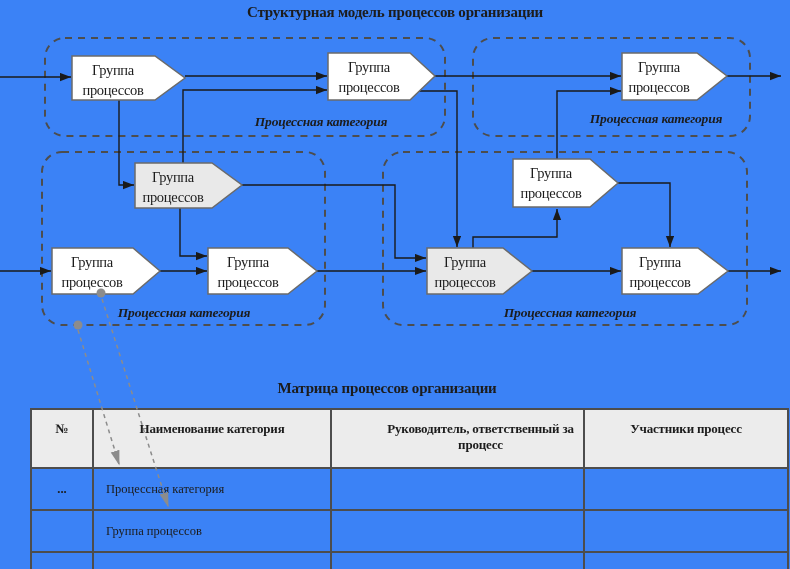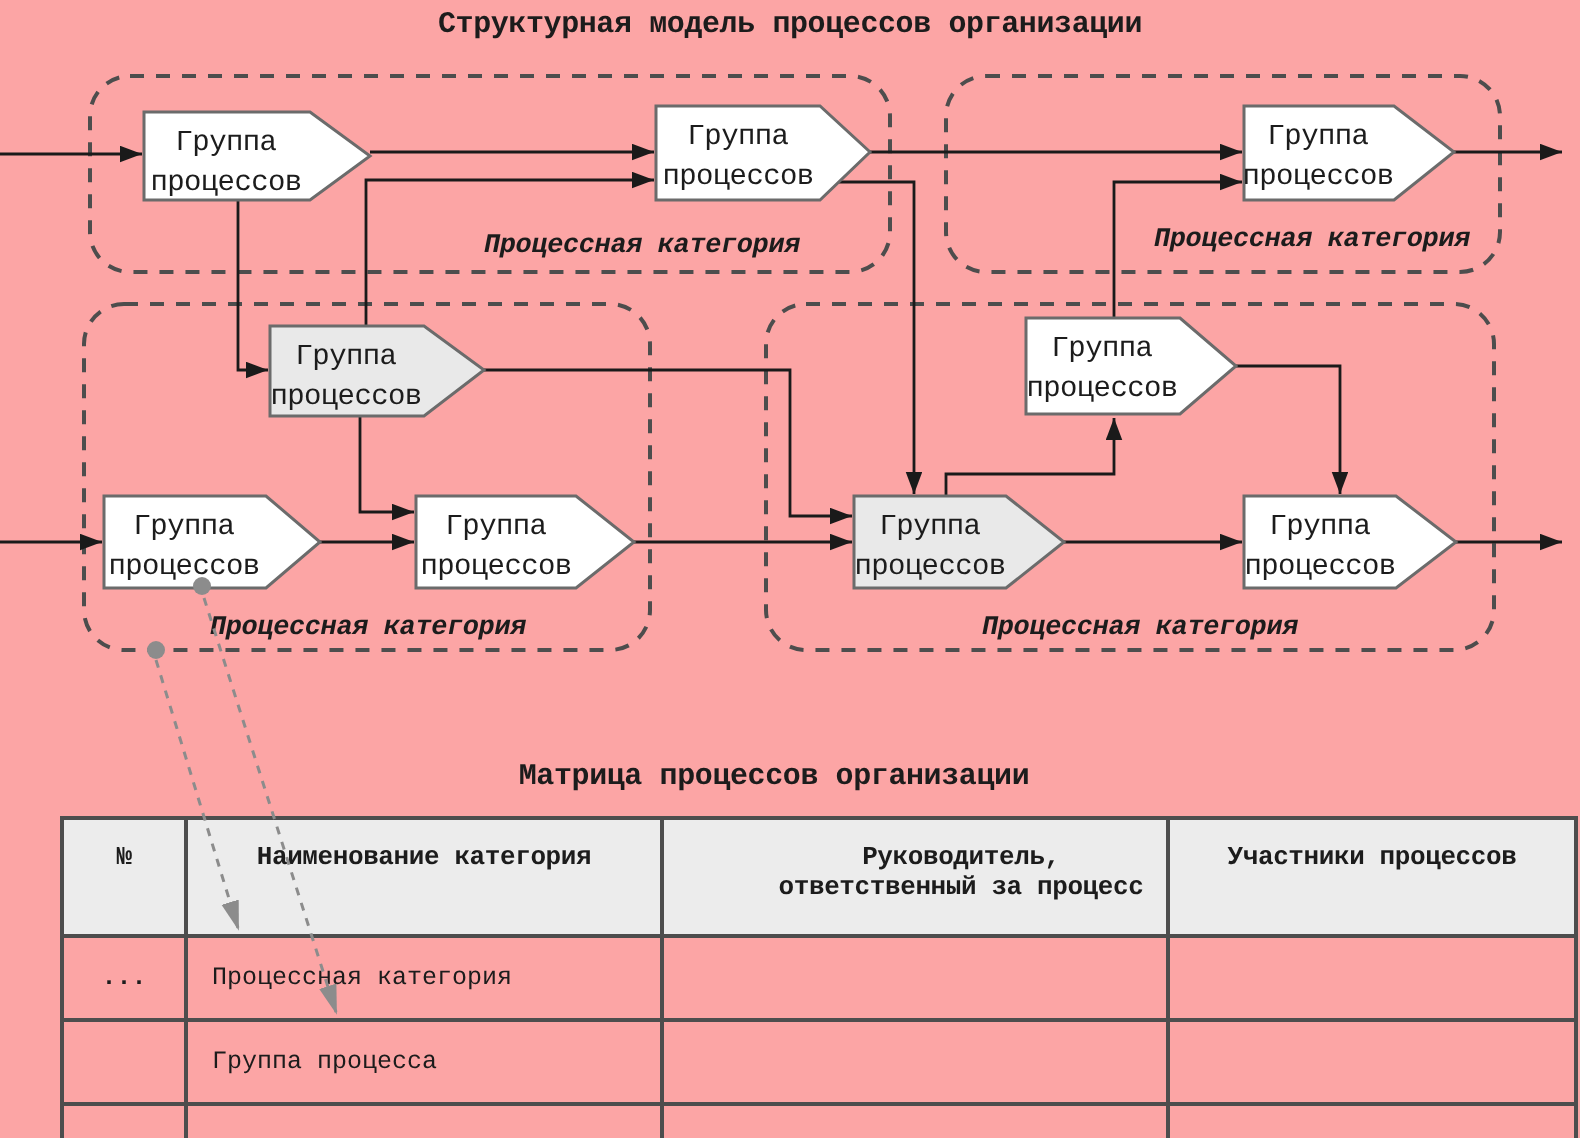--- a/index.html
+++ b/index.html
@@ -1,19 +1,19 @@
 <!DOCTYPE html>
 <html><head>
 <meta charset="utf-8">
 <style>
   html,body{margin:0;padding:0;background:#fff;}
   #stage{
     position:relative;width:790px;height:569px;overflow:hidden;
-    font-family:Liberation Mono, monospace;
-    background:#fca5a5;color:#1c1c1c;
+    font-family:Liberation Serif, serif;
+    background:#3b82f6;color:#1c1c1c;
   }
   .title{
     position:absolute;left:0;width:790px;text-align:center;
     font-size:15px;font-weight:bold;letter-spacing:-0.2px;
   }
   #diagram-title{top:4px;}
   #table-title{top:380px;width:774px;}
   #matrix-table{
     position:absolute;left:30px;top:408px;width:757px;
     border-collapse:collapse;table-layout:fixed;
@@ -51,33 +51,33 @@
         <col style="width:62px">
         <col style="width:238px">
         <col style="width:253px">
         <col style="width:204px">
       </colgroup>
     <thead>
       <tr>
         <th>№</th>
         <th>Наименование категория</th>
         <th><span class="wrap">Руководитель, ответственный за процесс</span></th>
-        <th>Участники процессов</th>
+        <th>Участники процесс</th>
       </tr>
     </thead>
     <tbody>
       <tr>
         <td class="num">...</td>
         <td class="name">Процессная категория</td>
         <td></td>
         <td></td>
       </tr>
       <tr>
         <td class="num"></td>
-        <td class="name">Группа процесса</td>
+        <td class="name">Группа процессов</td>
         <td></td>
         <td></td>
       </tr>
       <tr>
         <td class="num"></td>
         <td class="name"></td>
         <td></td>
         <td></td>
       </tr>
     </tbody>

